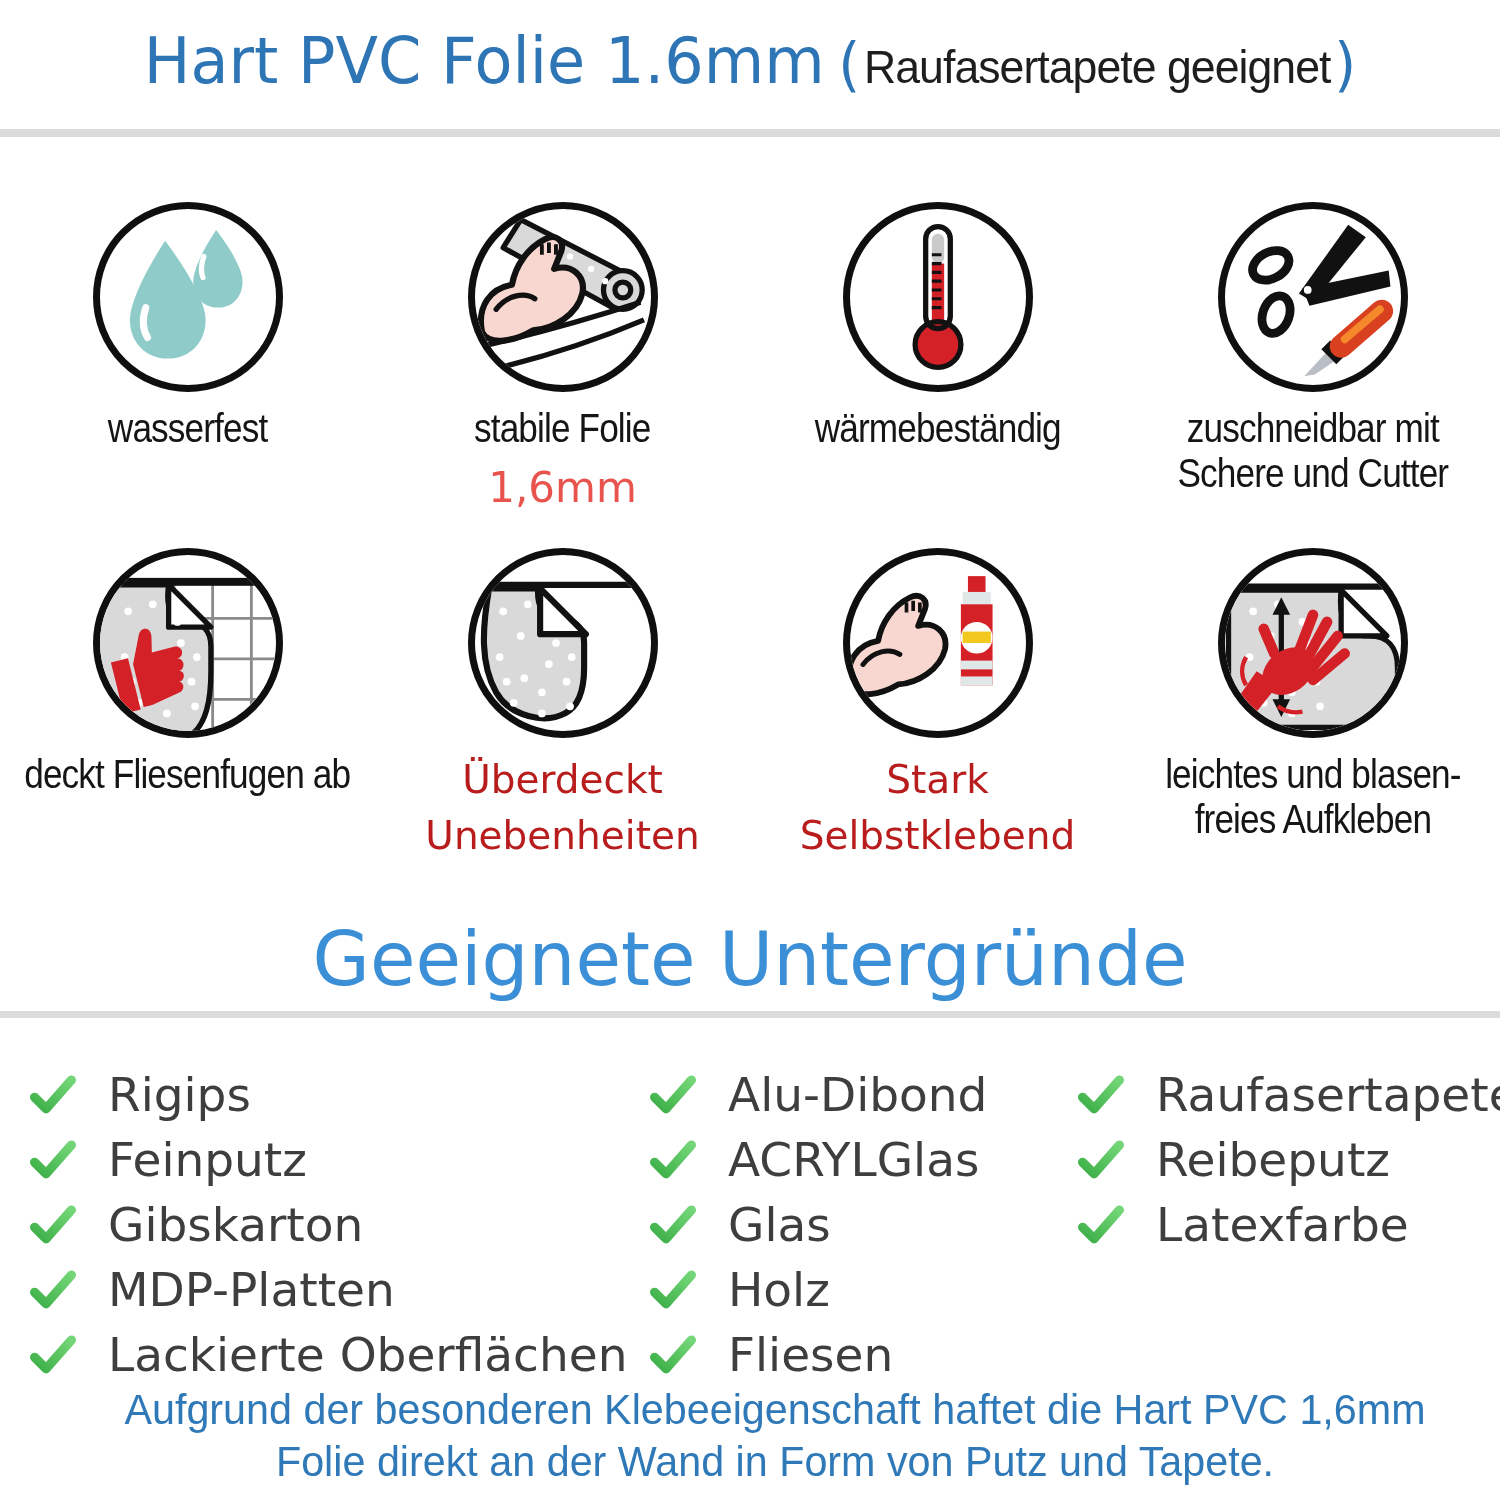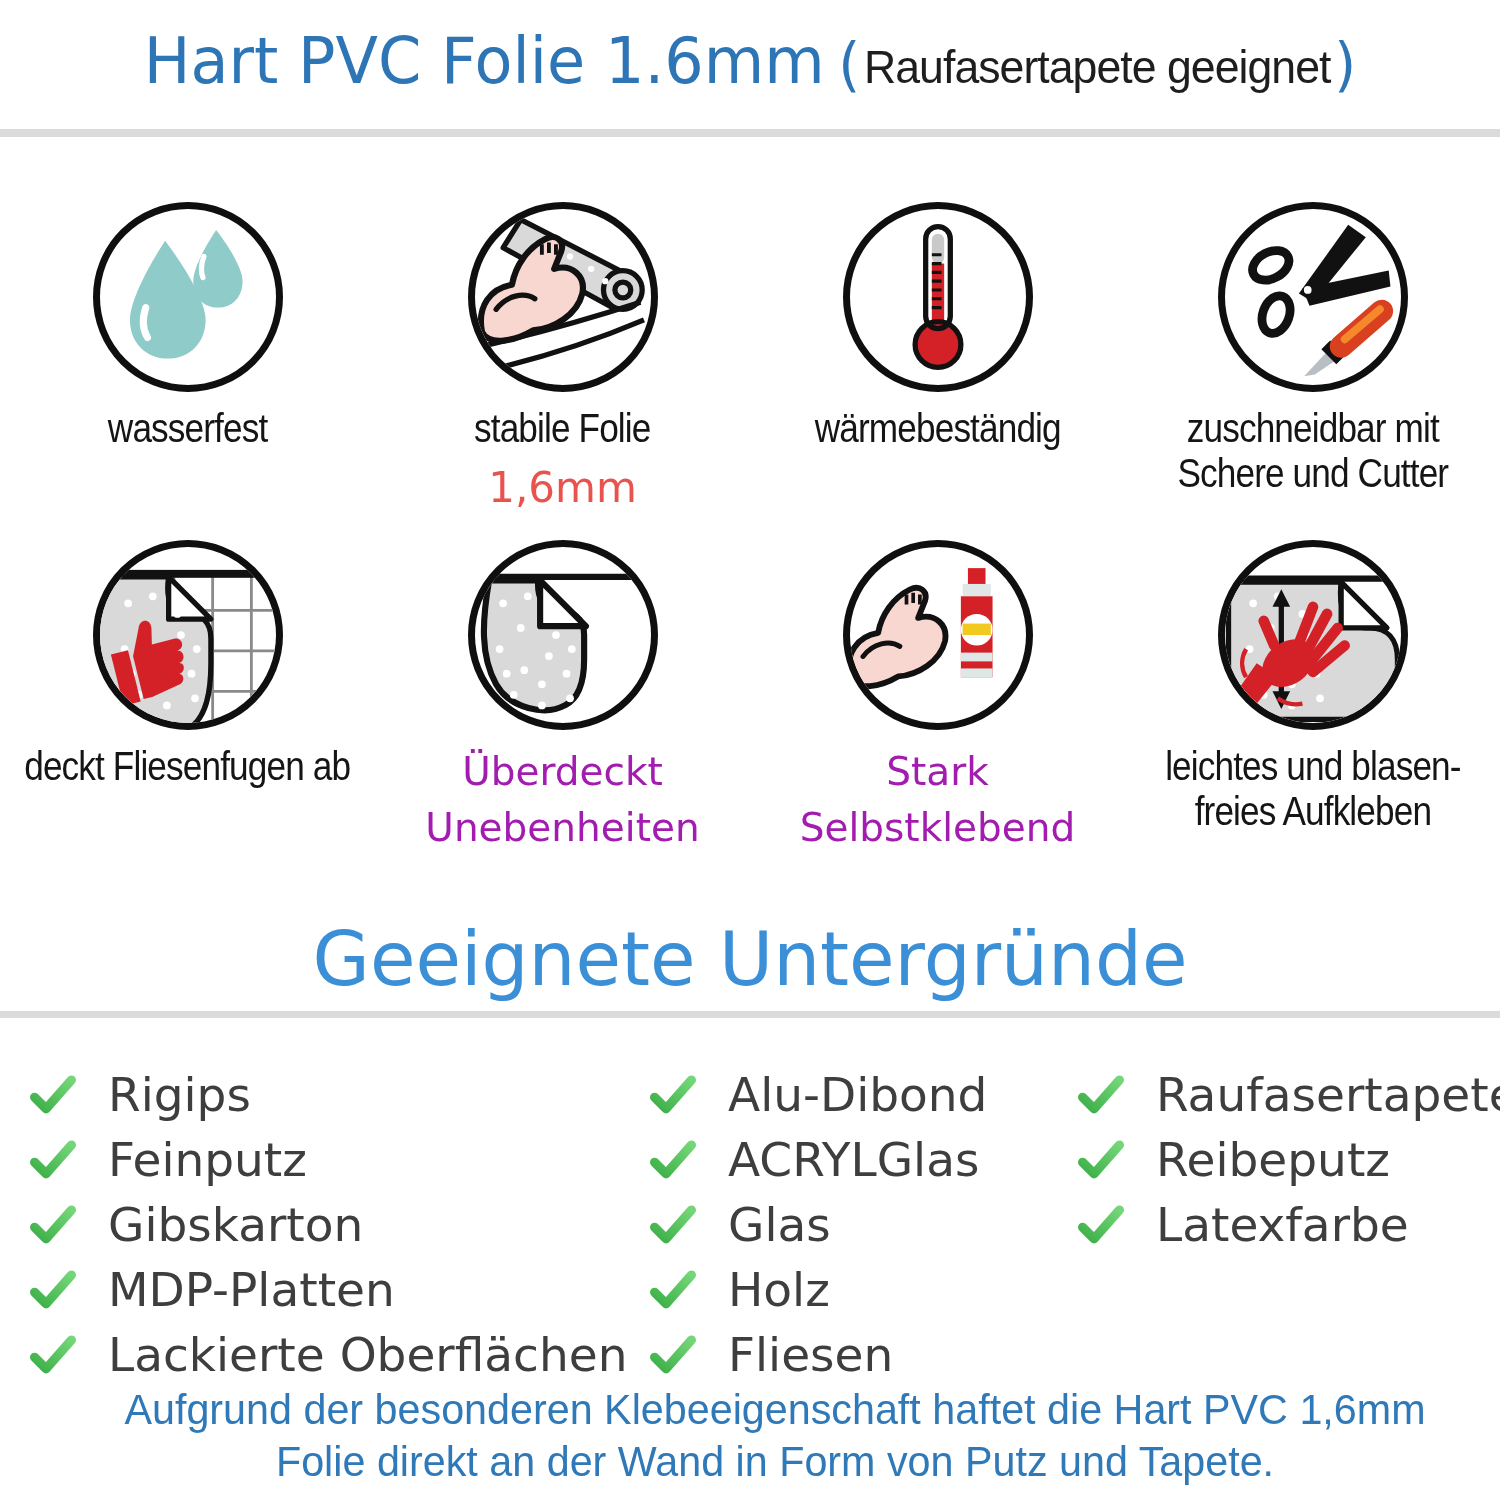--- a/index.html
+++ b/index.html
@@ -14,30 +14,30 @@
   .t-paren.open{margin-left:14px;margin-right:4px;}
   .t-paren.close{margin-left:4px;}
   .t-sub{font-size:46px;color:#1e1e1e;font-family:"Liberation Sans",sans-serif;letter-spacing:-1px;}
 
   .divider{position:absolute;left:0;width:1500px;background:var(--divider);}
   .d1{top:129px;height:8px;}
   .d2{top:1011px;height:7px;}
 
   
   .features{position:absolute;top:202px;left:0;width:1212px;display:grid;
-            grid-template-columns:repeat(4,375px);row-gap:28px;}
+            grid-template-columns:repeat(4,375px);row-gap:36px;}
   .feature{display:flex;flex-direction:column;align-items:center;}
   .icon-circle{width:176px;height:176px;border:7px solid #0f0f0f;border-radius:50%;
                overflow:hidden;background:#fff;margin-bottom:14px;flex:none;}
   .icon-circle svg{display:block;width:176px;height:176px;}
   .feature-label{text-align:center;color:#151515;}
   .feature-label.condensed{font-family:"Liberation Sans",sans-serif;font-size:40px;line-height:1.12;
                            letter-spacing:-1px;transform:scaleX(0.88);transform-origin:50% 0;}
   .feature-label.gothic{font-family:"DejaVu Sans",sans-serif;font-size:39px;line-height:1.45;
-                        color:#a21caf;}
+                        color:#b91c1c;}
   .feature-sublabel{font-size:42px;color:var(--accent-red);margin-top:12px;}
 
   
   .section-title{position:absolute;top:916px;left:0;width:1500px;text-align:center;
                  font-size:74px;color:var(--section-blue);}
 
   
   .surf-col{position:absolute;top:1062px;}
   .surf-col.c1{left:30px;}
   .surf-col.c2{left:650px;}

